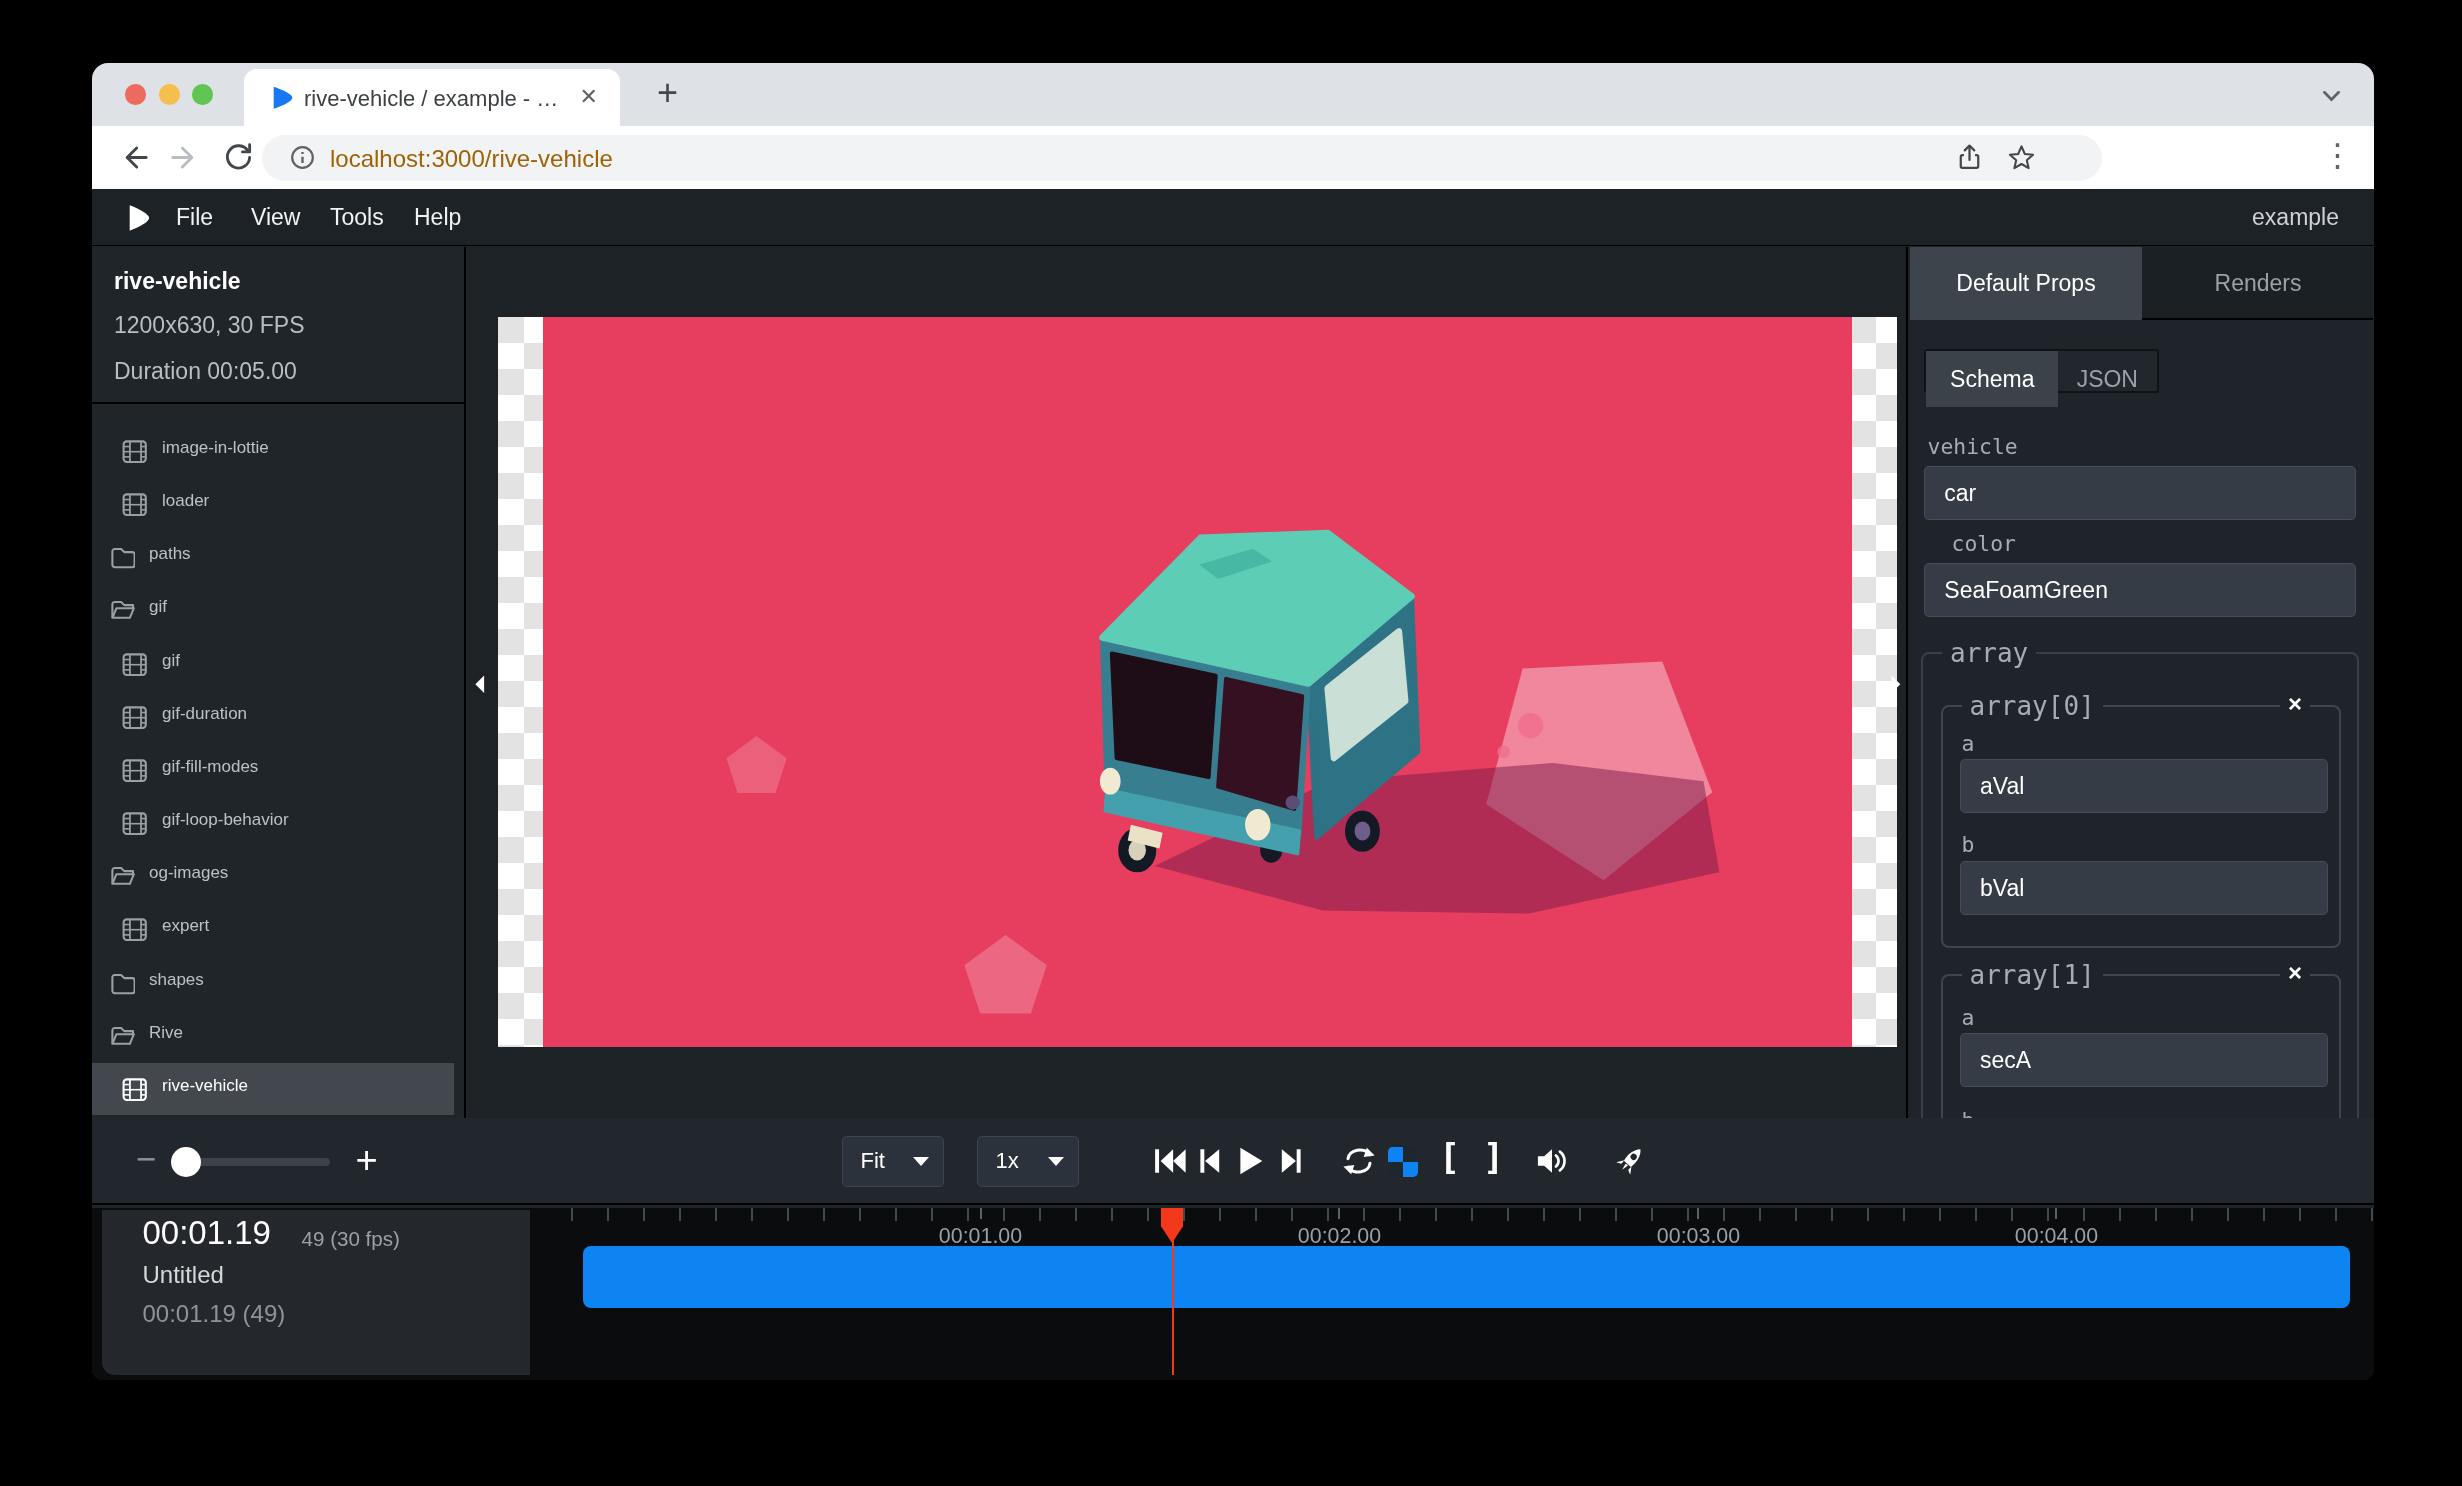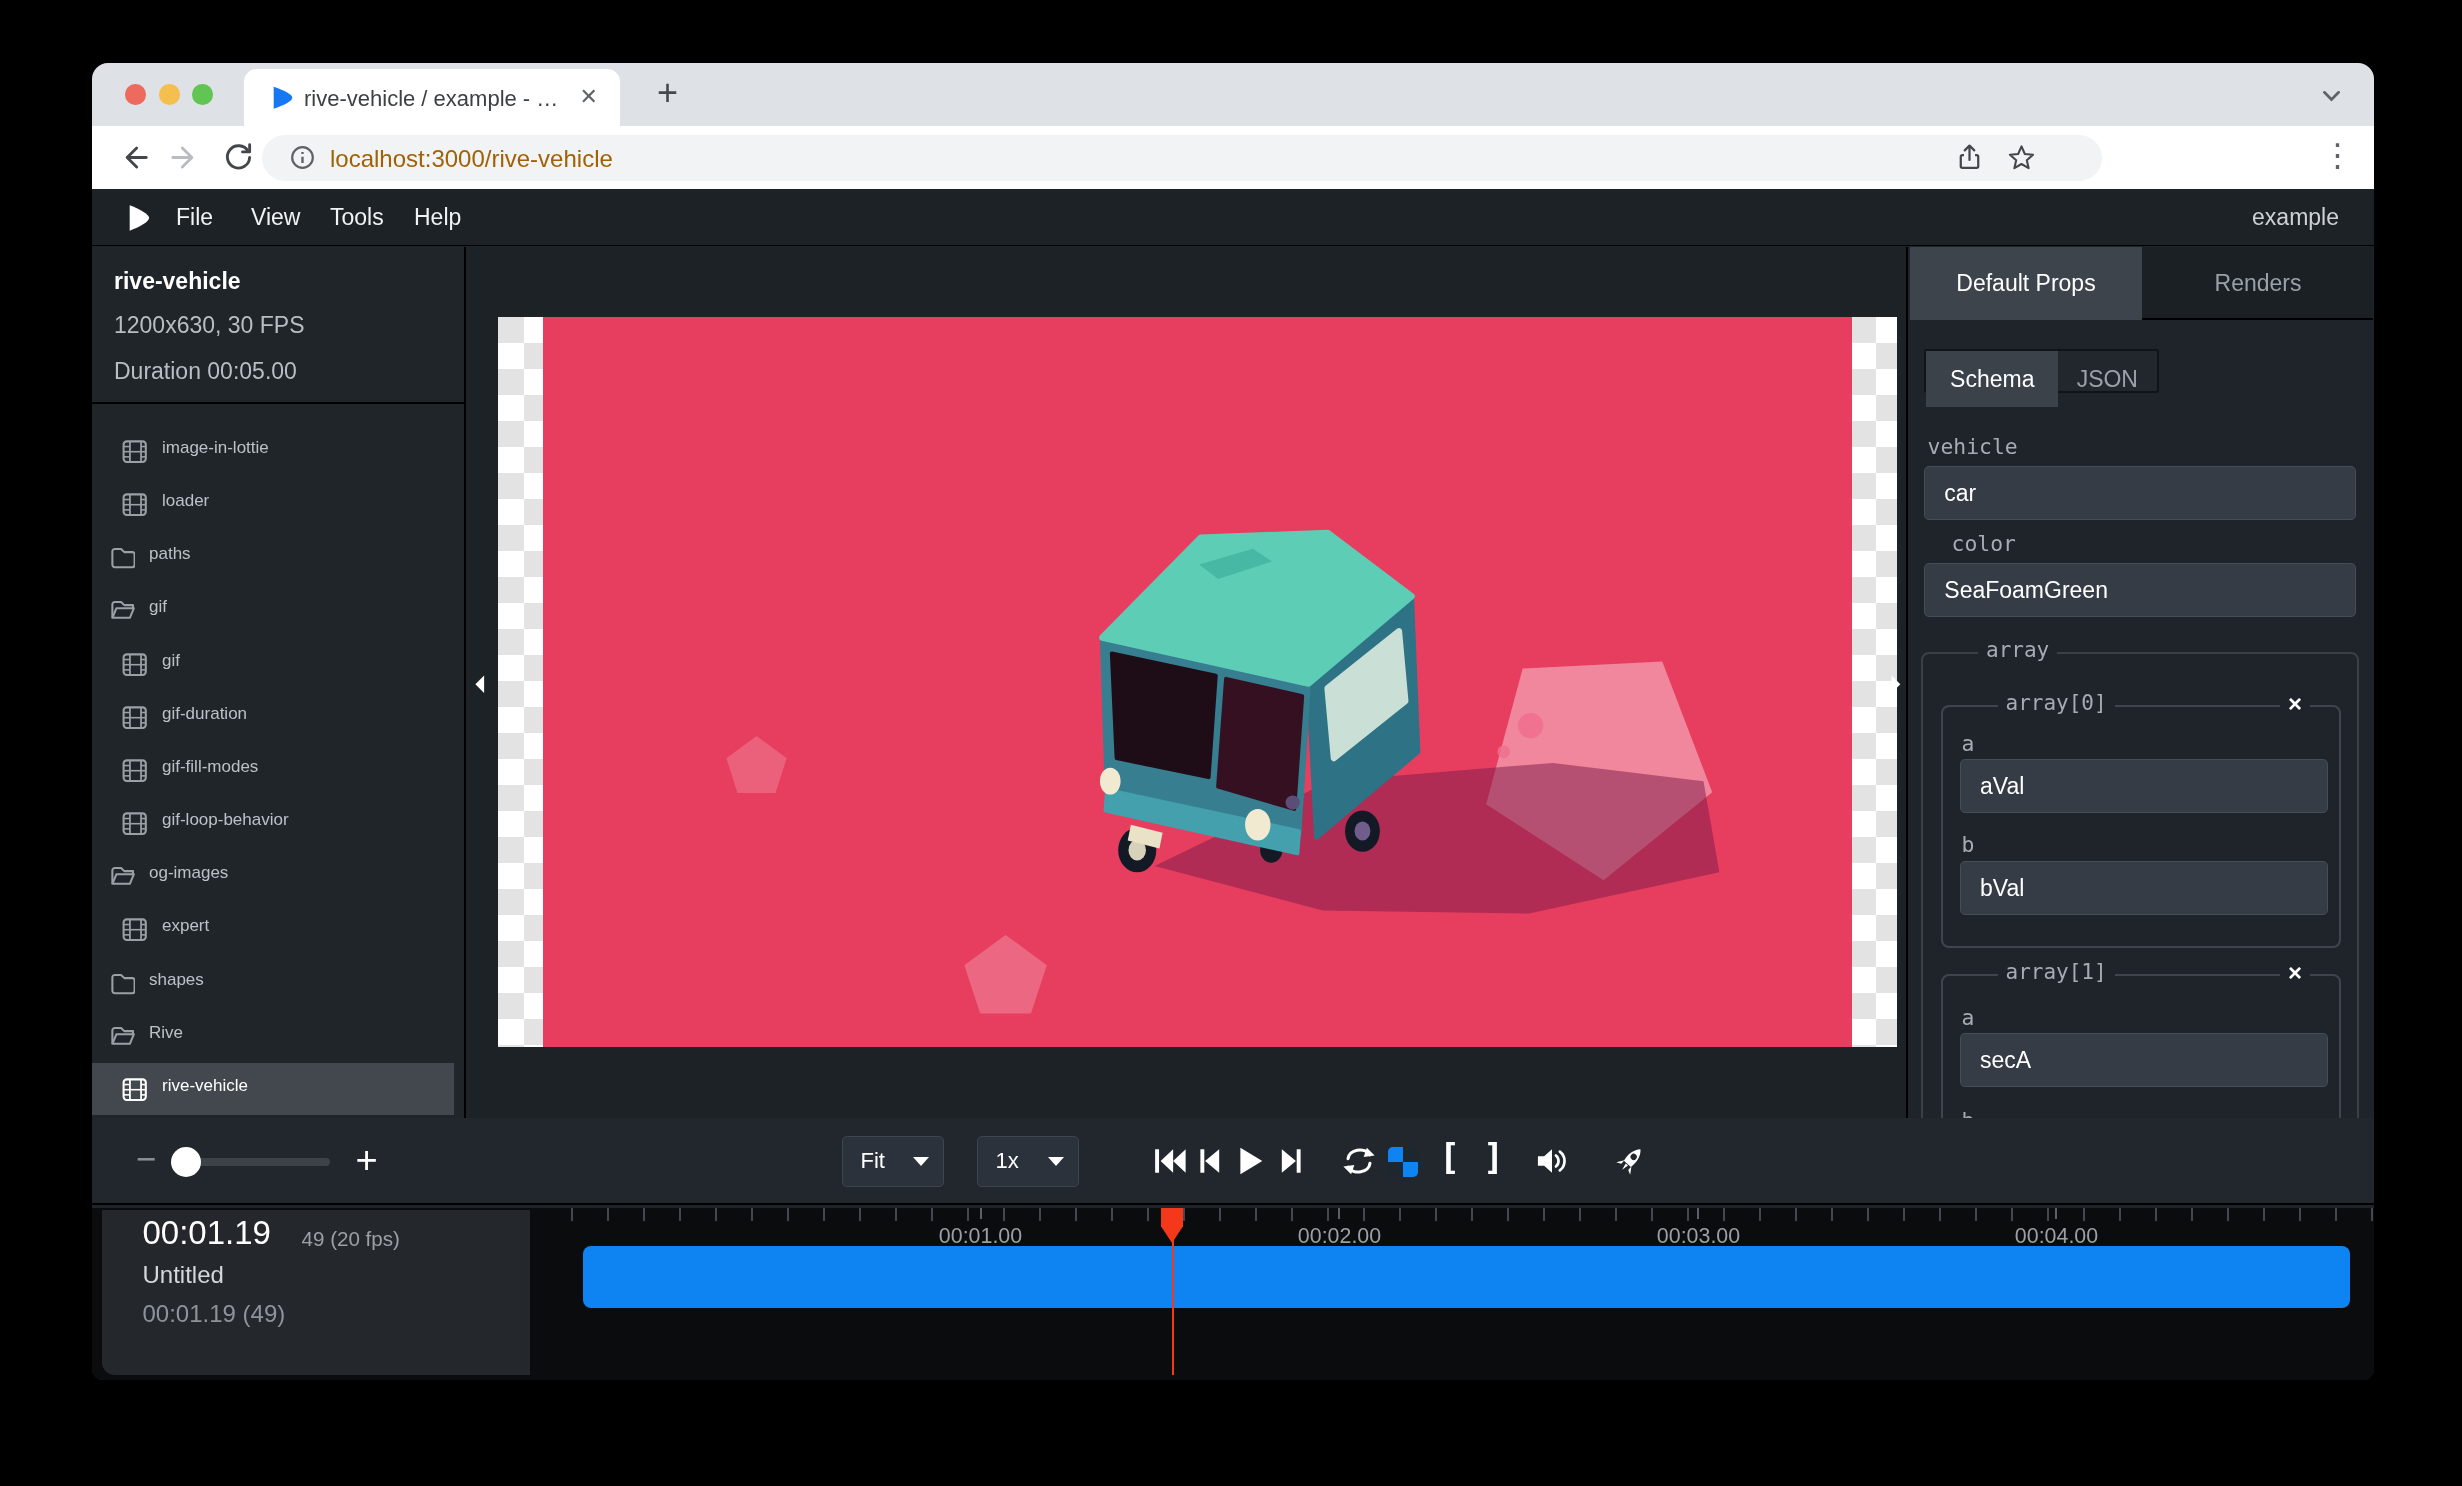--- a/index.html
+++ b/index.html
@@ -56,21 +56,21 @@
   .props { position:absolute; left:1818px; top:184px; width:463px; height:871px; background:#1f242a; overflow:hidden; }
   .ptabs { position:absolute; left:0; top:0; width:100%; height:73px; background:#1b2025; border-bottom:2.4px solid #000; }
   .ptab { position:absolute; top:0; height:73px; font-size:23px; line-height:73px; text-align:center; color:#9aa1a8; }
   .ptab.active { background:#3d444b; color:#fff; }
   .seg { position:absolute; left:14.3px; top:102px; width:235px; height:44px; background:#22272d; border:2.4px solid #101418; border-radius:3.2px; }
   .seg-btn { position:absolute; top:0; height:56px; font-size:23px; line-height:56px; text-align:center; color:#9aa1a8; }
   .seg-btn.active { background:#3b424a; color:#fff; }
   .flabel { position:absolute; left:17.5px; font-family:"DejaVu Sans Mono", monospace; font-size:21.4px; color:#a6acb3; }
   .finput { position:absolute; left:14.3px; width:432px; height:54px; background:#353c46; border:1.6px solid #454d58; border-radius:4.8px; color:#fff; font-size:23px; font-family:"Liberation Sans",sans-serif; padding-left:19px; outline:none; }
   .fieldset { position:absolute; border:2.4px solid #3a4046; border-radius:8px; }
-  .legend { position:absolute; top:-16px; left:19px; background:#1f242a; padding:0 8px; font-family:"DejaVu Sans Mono", monospace; font-size:21px; color:#a6acb3;margin-left:36px; }
+  .legend { position:absolute; top:-16px; left:19px; background:#1f242a; padding:0 8px; font-family:"DejaVu Sans Mono", monospace; font-size:26px; color:#a6acb3; }
   .fs-close { position:absolute; top:-17.5px; right:28.6px; background:#1f242a; padding:0 8px; color:#fff; font-size:24px; font-weight:bold; }
   .in-label { position:absolute; left:19px; font-family:"DejaVu Sans Mono", monospace; font-size:21.4px; color:#a6acb3; }
   .in-input { position:absolute; left:17.5px; width:368px; height:54px; background:#353c46; border:1.6px solid #454d58; border-radius:4.8px; color:#fff; font-size:23px; font-family:"Liberation Sans",sans-serif; padding-left:19px; outline:none; }
 
   
   .controls { position:absolute; left:0; top:1055px; width:100%; height:87px; background:#22272d; border-bottom:2.4px solid #000; }
   .zminus { position:absolute; left:38px; top:30px; width:32px; height:27px; color:#8b9096; font-size:35px; line-height:22px; text-align:center; }
   .ztrack { position:absolute; left:83px; top:40px; width:155px; height:8px; background:#3c4248; border-radius:4px; }
   .zknob { position:absolute; left:79px; top:28.6px; width:30px; height:30px; background:#fff; border-radius:50%; }
   .zplus { position:absolute; left:257px; top:25.4px; width:35px; height:35px; color:#fff; font-size:38px; font-weight:300; line-height:35px; text-align:center; }
@@ -421,21 +421,21 @@
       <div class="rlabel" style="left:1247px;">00:02.00</div>
       <div class="rlabel" style="left:1606px;">00:03.00</div>
       <div class="rlabel" style="left:1964px;">00:04.00</div>
 
       <div class="track"></div>
       <div class="playhead-line"></div>
       <div class="playhead-cap"></div>
 
       <div class="tl-panel">
         <div class="tl-time">00:01.19</div>
-        <div class="tl-frame">49 (20 fps)</div>
+        <div class="tl-frame">49 (30 fps)</div>
         <div class="tl-track-name">Untitled</div>
         <div class="tl-track-time">00:01.19 (49)</div>
       </div>
     </div>
 
   </div>
 </div>
 
 
 </body></html>

